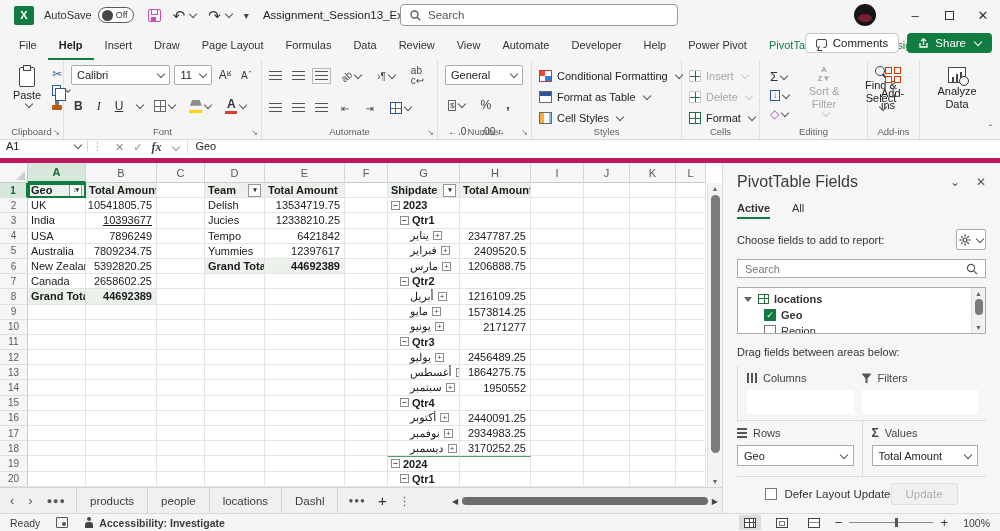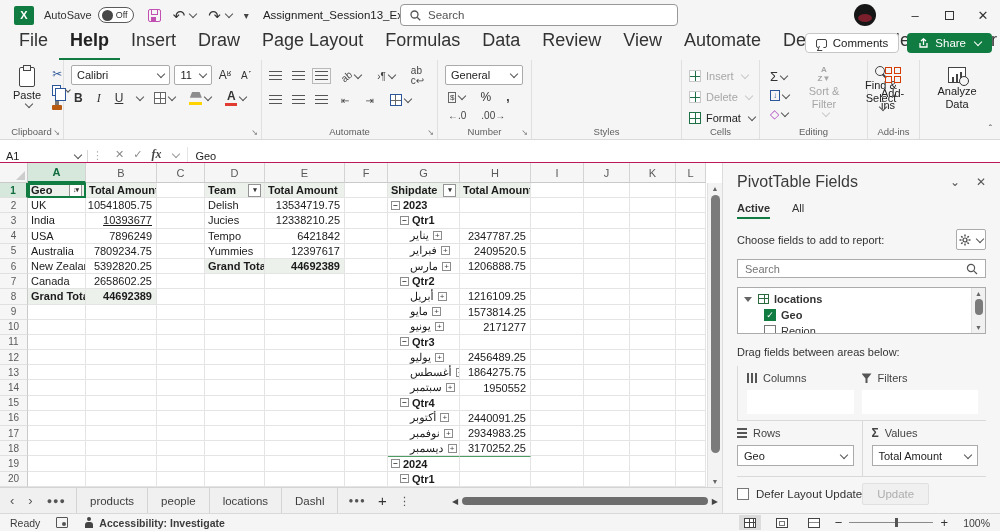--- a/index.html
+++ b/index.html
@@ -23,21 +23,21 @@
   .fname{margin-left:14px;font-size:11.5px;color:#222;display:flex;align-items:center}
   .tsearch{position:absolute;left:400px;top:4px;width:278px;height:22px;background:#fff;border:1px solid #989898;border-radius:4px;display:flex;align-items:center;padding:0 9px;gap:7px;color:#535353;font-size:11.5px}
   .winctl{position:absolute;right:0;top:0;height:30px;display:flex;align-items:center}
   .avatar{width:22px;height:22px;border-radius:50%;background:#161616;margin-right:22px;position:relative;overflow:hidden}
   .avatar:after{content:"";position:absolute;left:4px;top:10px;width:14px;height:8px;border-radius:50%;background:#7a1f2b}
   .wbtn{width:34px;height:30px;display:flex;align-items:center;justify-content:center;color:#333;font-size:13px}
   .restore{width:9px;height:9px;border:1px solid #333}
 
   
   .tabrow{height:30px;background:#f5f5f5;display:flex;align-items:flex-end;padding:0 8px;position:relative}
-  .rtab{padding:6px 11px 7px;font-size:18px;color:#333;white-space:nowrap}
+  .rtab{padding:6px 11px 7px;font-size:11px;color:#333;white-space:nowrap}
   .rtab.active{font-weight:bold;color:#222;border-bottom:2.5px solid #107C41}
   .rtab.ctx{color:#0E7C41}
   .tabrow-right{position:absolute;right:8px;top:3px;display:flex;gap:8px;align-items:center}
   .comments-btn{display:flex;align-items:center;gap:6px;border:1px solid #c6c6c6;background:#fff;border-radius:4px;padding:3px 10px;font-size:11.5px;color:#222}
   .bubble{width:11px;height:9px;border:1.3px solid #444;border-radius:2px;position:relative}
   .bubble:after{content:"";position:absolute;left:1px;bottom:-4px;width:4px;height:4px;background:#fff;border-left:1.3px solid #444;border-bottom:1.3px solid #444;transform:skewX(-20deg)}
   .share-btn{display:flex;align-items:center;gap:6px;background:#107C41;color:#fff;border-radius:4px;padding:4px 11px;font-size:11.5px}
 
   
   .ribbon{height:80px;background:#f5f5f5;border-bottom:1px solid #d9d9d9;display:flex;position:relative}
@@ -46,21 +46,21 @@
   .launcher{position:absolute;bottom:2px;right:3px;font-size:8px;color:#777}
   .bigbtn{display:flex;flex-direction:column;align-items:center;font-size:11px;color:#222;gap:2px;padding:2px 6px}
   .minicol{display:flex;flex-direction:column;gap:5px;padding-top:3px}
   .mi{font-size:12px;color:#2b579a;line-height:1;display:flex;align-items:center;gap:2px}
   .clipb{width:16px;height:20px;border:1.5px solid #444;border-radius:2px;position:relative;background:#fff}
   .clipb:before{content:"";position:absolute;top:-3px;left:3px;width:6px;height:4px;border:1.5px solid #444;background:#f5f5f5}
   .ic-copy{width:9px;height:11px;border:1.2px solid #2b579a;background:#fff;position:relative}
   .ic-copy:before{content:"";position:absolute;left:2px;top:2px;width:9px;height:11px;border:1.2px solid #2b579a;background:#fff}
   .ic-brush{width:10px;height:5px;background:#b85a12;border-radius:1px;position:relative;margin-top:4px}
   .ic-brush:before{content:"";position:absolute;top:-4px;left:3px;width:4px;height:4px;background:#777}
-  .fcol{display:flex;flex-direction:column;gap:4px}
+  .fcol{display:flex;flex-direction:column;gap:12px}
   .frow{display:flex;align-items:center;gap:4px}
   .select{background:#fff;border:1px solid #ababab;border-radius:2px;height:20px;display:flex;align-items:center;justify-content:space-between;padding:0 5px;font-size:11px;color:#222}
   .btn-g{font-size:12px;color:#333;padding:1px 3px;display:flex;align-items:center}
   .bold{font-weight:bold}.ital{font-style:italic;font-family:"Liberation Serif",serif}.und{text-decoration:underline}
   .ic-borders{width:12px;height:12px;border:1px solid #666;background:linear-gradient(#666,#666) center/100% 1px no-repeat,linear-gradient(#666,#666) center/1px 100% no-repeat,#fff}
   .ic-fill{width:12px;height:9px;background:#8d8d8d;clip-path:polygon(20% 0,80% 0,100% 70%,0 70%);position:relative}
   .bar-y{width:13px;height:3px;background:#FFD400;margin-top:1px}
   .ic-A{font-size:12px;font-weight:bold;color:#333;line-height:1}
   .bar-r{width:12px;height:3px;background:#E03C31;margin-top:1px}
   .lines{width:13px;height:10px;background:repeating-linear-gradient(#555 0 1.4px,transparent 1.4px 4px)}
@@ -76,21 +76,21 @@
   .mag{width:12px;height:12px;position:relative}
   .mag:before{content:"";position:absolute;width:8px;height:8px;border:1.6px solid #444;border-radius:50%;left:0;top:0}
   .mag:after{content:"";position:absolute;width:5px;height:1.6px;background:#444;transform:rotate(45deg);left:7px;top:9px}
   .ic-addins{width:18px;height:18px;display:grid;grid-template-columns:7px 7px;grid-template-rows:7px 7px;gap:2px}
   .ic-addins span{border:1.6px solid #D83B01}
   .ic-anad{width:18px;height:16px;border:1.4px solid #444;position:relative;background:linear-gradient(#444,#444) 3px 9px/2px 5px no-repeat,linear-gradient(#444,#444) 7px 6px/2px 8px no-repeat,linear-gradient(#444,#444) 11px 4px/2px 10px no-repeat,#fff}
   .ic-anad:after{content:"";position:absolute;right:-4px;bottom:-4px;width:8px;height:8px;border:1.6px solid #333;border-radius:50%;background:#f5f5f5}
   .collapse{position:absolute;right:8px;bottom:4px;color:#555;font-size:10px}
 
   
-  .fbar{height:23px;background:#fff;border-bottom:1px solid #be185d;display:flex;align-items:flex-end}
+  .fbar{height:23px;background:#fff;border-bottom:5px solid #be185d;display:flex;align-items:flex-start}
   .namebox{width:88px;border-right:1px solid #d8d8d8;display:flex;align-items:center;justify-content:space-between;padding:0 6px;font-size:11px;color:#222}
   .fb-ic{display:flex;align-items:center;gap:9px;padding:0 8px;border-right:1px solid #e4e4e4;color:#8a8a8a;font-size:11px}
   .fx{font-family:"Liberation Serif",serif;font-style:italic;font-weight:bold;color:#444;font-size:12px}
   .fb-content{flex:1;display:flex;align-items:center;padding:0 7px;font-size:11px;color:#222}
 
   
   .main{display:flex;height:350px}
   .gridwrap{width:722px;display:flex;flex-direction:column}
   .sheet{position:relative;width:722px;height:324px;background:#fff;overflow:hidden}
   .hrow{display:flex;height:20px}
@@ -152,21 +152,21 @@
   .area{padding:4px 8px 6px 0;display:flex;flex-direction:column}
   .area.rightc{border-left:1px solid #d9d9d9;padding-left:9px}
   .area.toprow{border-bottom:1px solid #d9d9d9}
   .ahead{display:flex;align-items:center;gap:6px;color:#444;height:16px;margin-bottom:4px}
   .abox{flex:1;background:#fff;min-height:24px}
   .pill{background:#fff;border:1px solid #ababab;height:21px;display:flex;align-items:center;justify-content:space-between;padding:0 6px;font-size:11px;color:#222}
   .funnel{width:10px;height:10px;background:#555;clip-path:polygon(0 0,100% 0,60% 50%,60% 100%,40% 100%,40% 50%)}
   .ic-cols{width:10px;height:10px;background:repeating-linear-gradient(90deg,#555 0 1.6px,transparent 1.6px 4px)}
   .ic-rows{width:10px;height:10px;background:repeating-linear-gradient(#555 0 1.6px,transparent 1.6px 4px)}
   .sigma{font-size:12px;color:#444;font-weight:bold}
-  .deferrow{height:34px;display:flex;align-items:center;justify-content:flex-start;padding-top:4px}
+  .deferrow{height:34px;display:flex;align-items:center;justify-content:center;padding-top:4px}
   .defer-l{display:flex;align-items:center;gap:7px}
   .updbtn{border:1px solid #e0e0e0;background:#f0f0f0;color:#aeaeae;padding:4px 14px;border-radius:2px;font-size:11.5px}
 
   
   .statusbar{height:18px;background:#f5f5f5;border-top:1px solid #d9d9d9;display:flex;align-items:center;padding:0 10px;font-size:10.5px;color:#3c3c3c;gap:16px}
   .sb-ic{width:12px;height:11px;border:1px solid #555;border-radius:1px;position:relative}
   .sb-ic:after{content:"";position:absolute;right:1px;bottom:1px;width:4px;height:4px;border-radius:50%;background:#555}
   .acc{display:flex;align-items:center;gap:5px;font-weight:bold}
   .person{width:10px;height:11px;position:relative}
   .person:before{content:"";position:absolute;left:3px;top:0;width:4px;height:4px;border-radius:50%;background:#444}
@@ -323,20 +323,21 @@
           </span>
         <span class="btn-g">
             <span style="display:flex;flex-direction:column;align-items:center">
               <span class="ic-A">A</span>
               <span class="bar-r"></span>
             </span>
             <span class="chev"></span>
           </span>
       </div>
     </div>
+    <div class="grp-label">Font</div>
     <span class="launcher">↘</span>
   </div>
 
   <div class="grp" style="width:176px">
     <div class="fcol" style="width:100%">
       <div class="frow" style="gap:10px">
         <span class="lines"></span>
         <span class="lines"></span>
         <span class="lines" style="outline:1px solid #b9b9b9;outline-offset:2px"></span>
         <span class="btn-g sm">
@@ -379,20 +380,37 @@
       <div class="frow" style="gap:9px">
         <span class="btn-g sm">←.0</span>
         <span class="btn-g sm">.00→</span>
       </div>
     </div>
     <div class="grp-label">Number</div>
     <span class="launcher">↘</span>
   </div>
 
   <div class="grp" style="width:150px">
+    <div class="fcol" style="gap:3px;padding-top:2px">
+      <div class="stylerow">
+          <span class="ic-cf"></span>
+          <span>Conditional Formatting</span>
+          <span class="chev"></span>
+        </div>
+      <div class="stylerow">
+          <span class="ic-fat"></span>
+          <span>Format as Table</span>
+          <span class="chev"></span>
+        </div>
+      <div class="stylerow">
+          <span class="ic-cs"></span>
+          <span>Cell Styles</span>
+          <span class="chev"></span>
+        </div>
+    </div>
     <div class="grp-label">Styles</div>
   </div>
 
   <div class="grp" style="width:78px">
     <div class="fcol" style="gap:3px;padding-top:2px">
       <div class="stylerow gray">
           <span class="ic-cells"></span>
           <span>Insert</span>
           <span class="chev"></span>
         </div>

